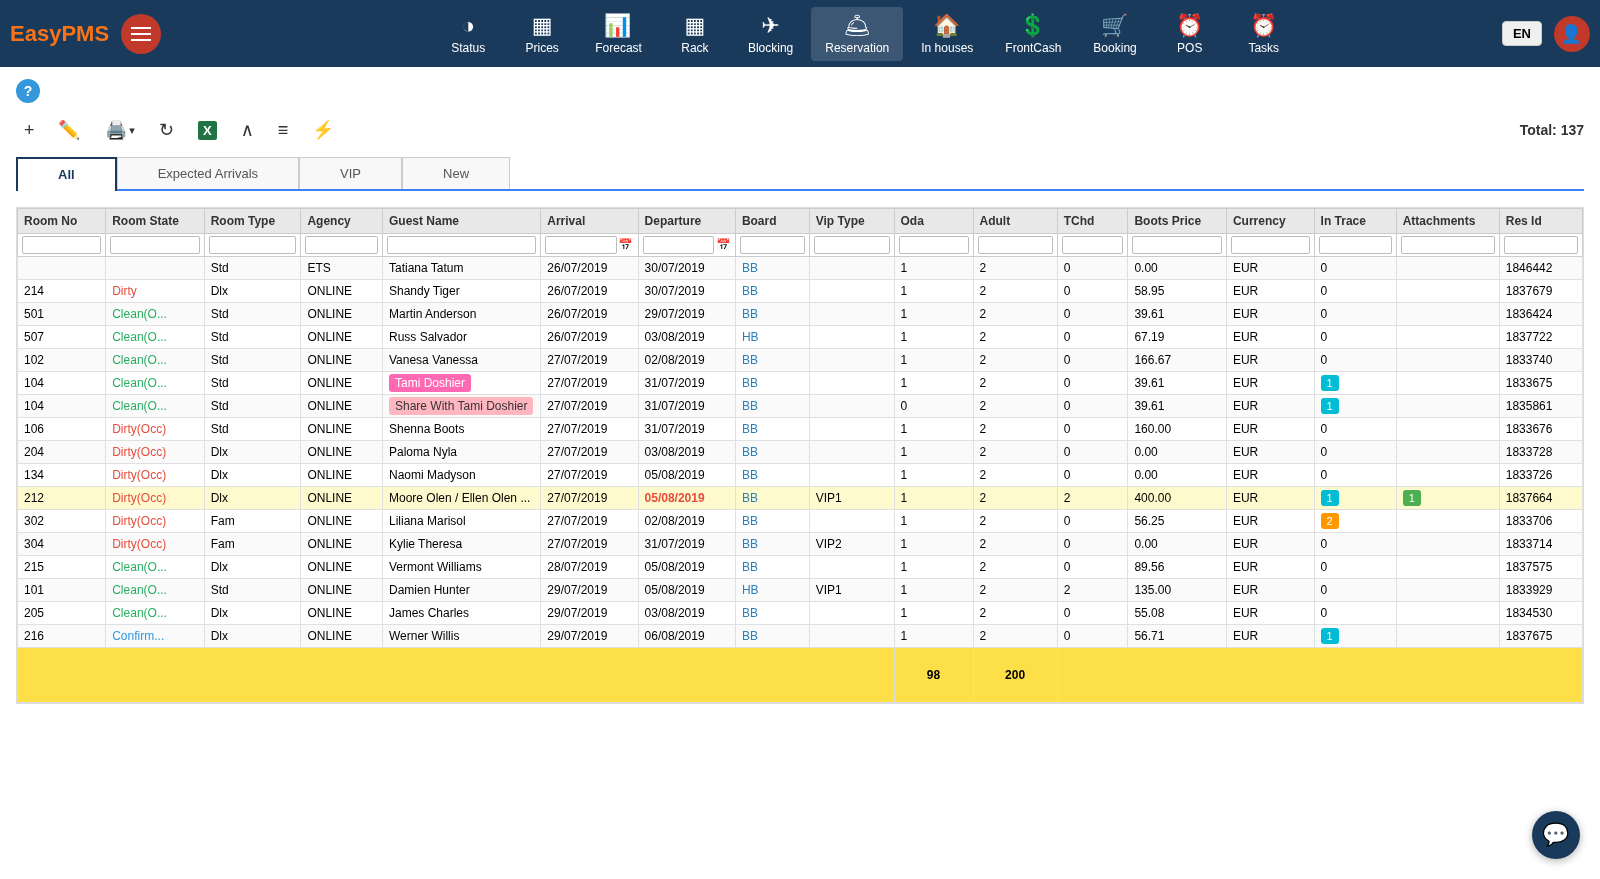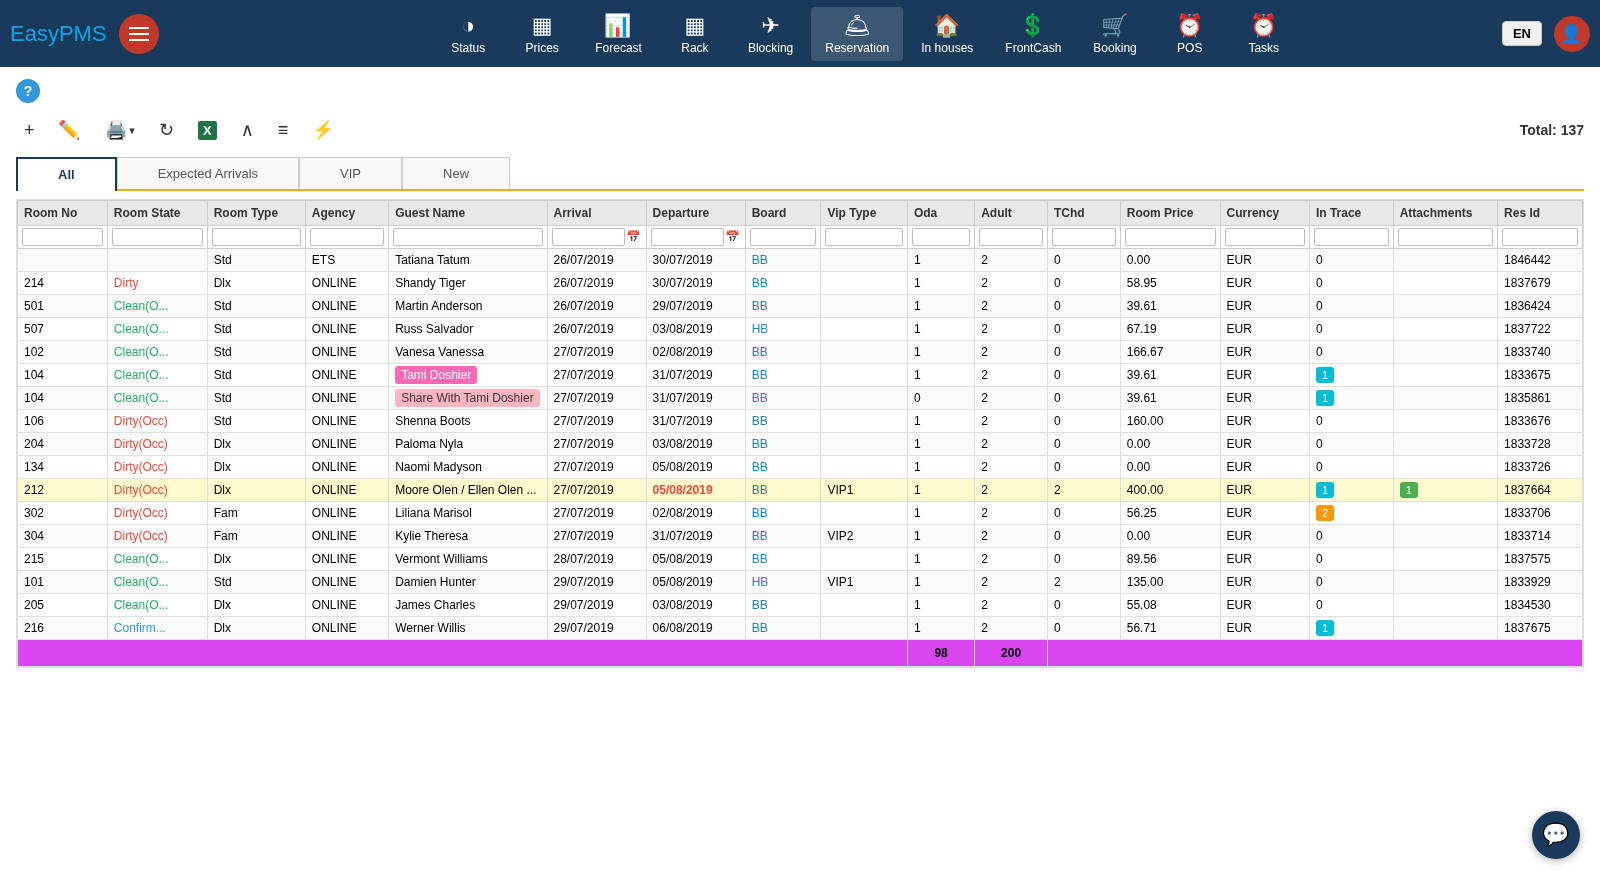--- a/index.html
+++ b/index.html
@@ -12,23 +12,23 @@
       background: #1a3a5c;
       height: 67px;
       padding: 0 10px;
     }
     .logo-area {
       display: flex;
       align-items: center;
       min-width: 220px;
     }
     .logo-text {
-      color: #0ea5e9;
+      color: #f97316;
       font-size: 22px;
-      font-weight: normal;
+      font-weight: bold;
       margin-right: 12px;
     }
     .hamburger-btn {
       background: #c0392b;
       border: none;
       border-radius: 50%;
       width: 40px;
       height: 40px;
       cursor: pointer;
       display: flex;
@@ -143,22 +143,22 @@
     .total-label {
       margin-left: auto;
       font-size: 14px;
       font-weight: bold;
       color: #333;
     }
 
     
     .tabs {
       display: flex;
-      border-bottom: 2px solid #eab308;
-      margin-bottom: 8px;
+      border-bottom: 2px solid #3b82f6;
+      margin-bottom: 16px;
     }
     .tab {
       padding: 8px 40px;
       cursor: pointer;
       border: 1px solid #ccc;
       border-bottom: none;
       background: #f8f8f8;
       font-size: 13px;
       color: #555;
     }
@@ -223,24 +223,24 @@
     .state-confirm { color: #3498db; }
     .guest-pink { background: #ff69b4; color: white; padding: 2px 6px; border-radius: 3px; }
     .guest-pink-share { background: #ffb6c1; color: #333; padding: 2px 6px; border-radius: 3px; }
     .in-trace-teal { background: #00bcd4; color: white; padding: 2px 6px; border-radius: 3px; font-size: 11px; }
     .in-trace-green { background: #4caf50; color: white; padding: 2px 6px; border-radius: 3px; font-size: 11px; }
     .in-trace-orange { background: #ff9800; color: white; padding: 2px 6px; border-radius: 3px; font-size: 11px; }
     .depart-red { color: #e74c3c; font-weight: bold; }
     .bb-blue { color: #2980b9; text-align: center; }
 
     .footer-row td {
-      background: #d946ef;
+      background: #fde047;
       font-weight: bold;
       text-align: center;
-      padding: 6px;
+      padding: 20px;
       border: 1px solid #ddd;
     }
 
     
     .chat-btn {
       position: fixed;
       bottom: 20px;
       right: 20px;
       width: 48px;
       height: 48px;
@@ -373,21 +373,21 @@
           <th>Room Type</th>
           <th>Agency</th>
           <th>Guest Name</th>
           <th>Arrival</th>
           <th>Departure</th>
           <th>Board</th>
           <th>Vip Type</th>
           <th>Oda</th>
           <th>Adult</th>
           <th>TChd</th>
-          <th>Room Price</th>
+          <th>Boots Price</th>
           <th>Currency</th>
           <th>In Trace</th>
           <th>Attachments</th>
           <th>Res Id</th>
         </tr>
       </thead>
       <tbody id="table-body">
 
         <tr class="filter-row">
           <td><input type="text" style=""></td>

